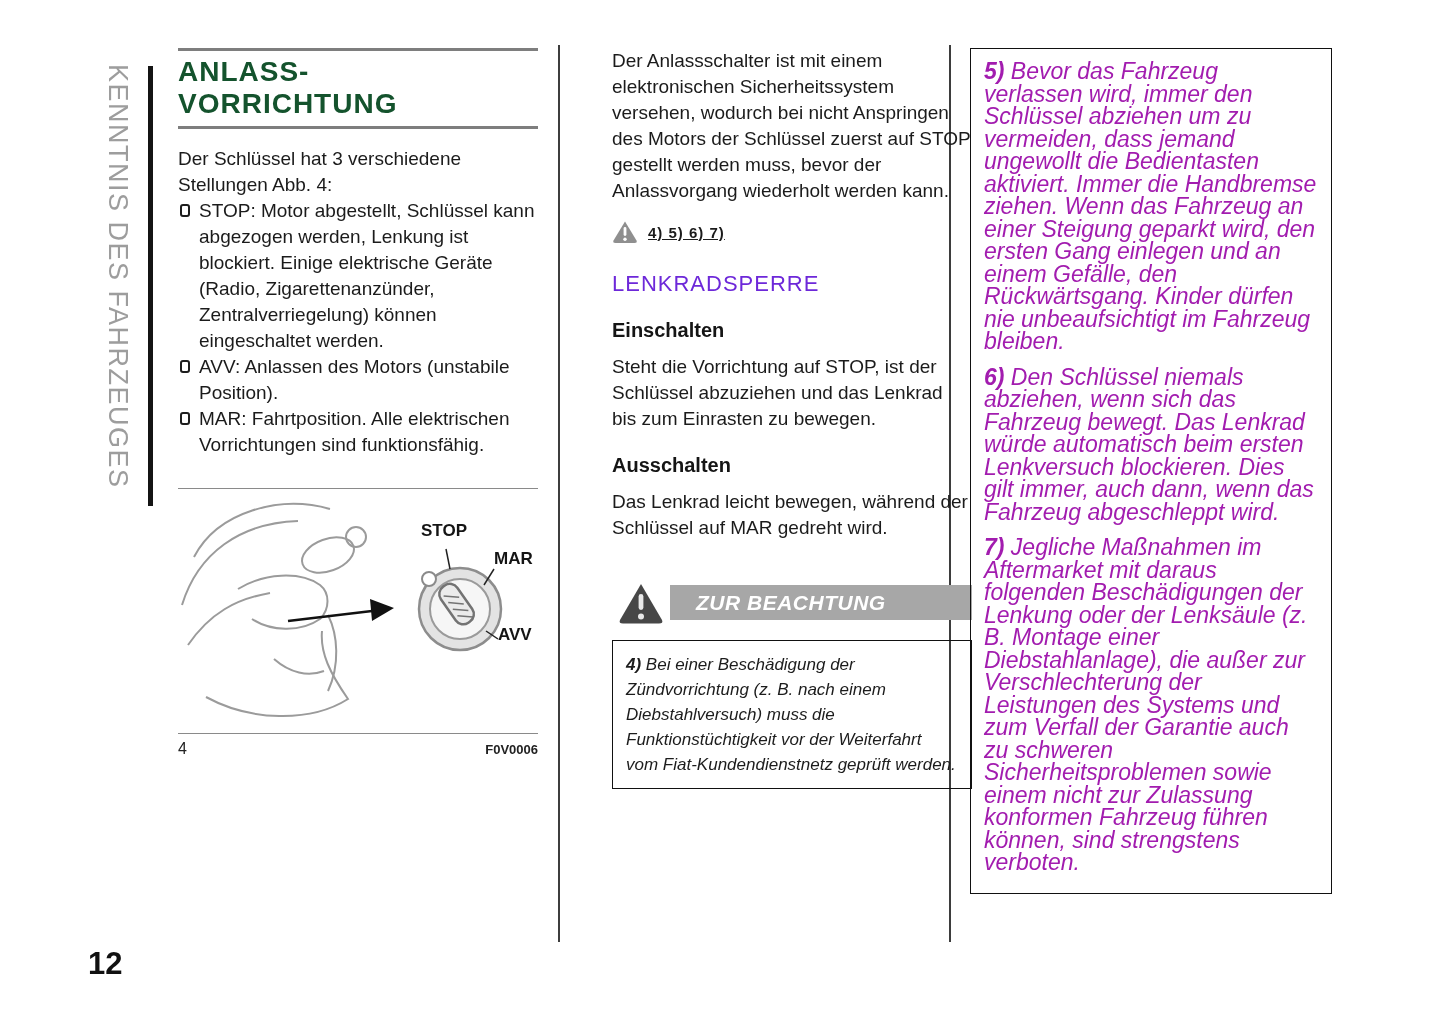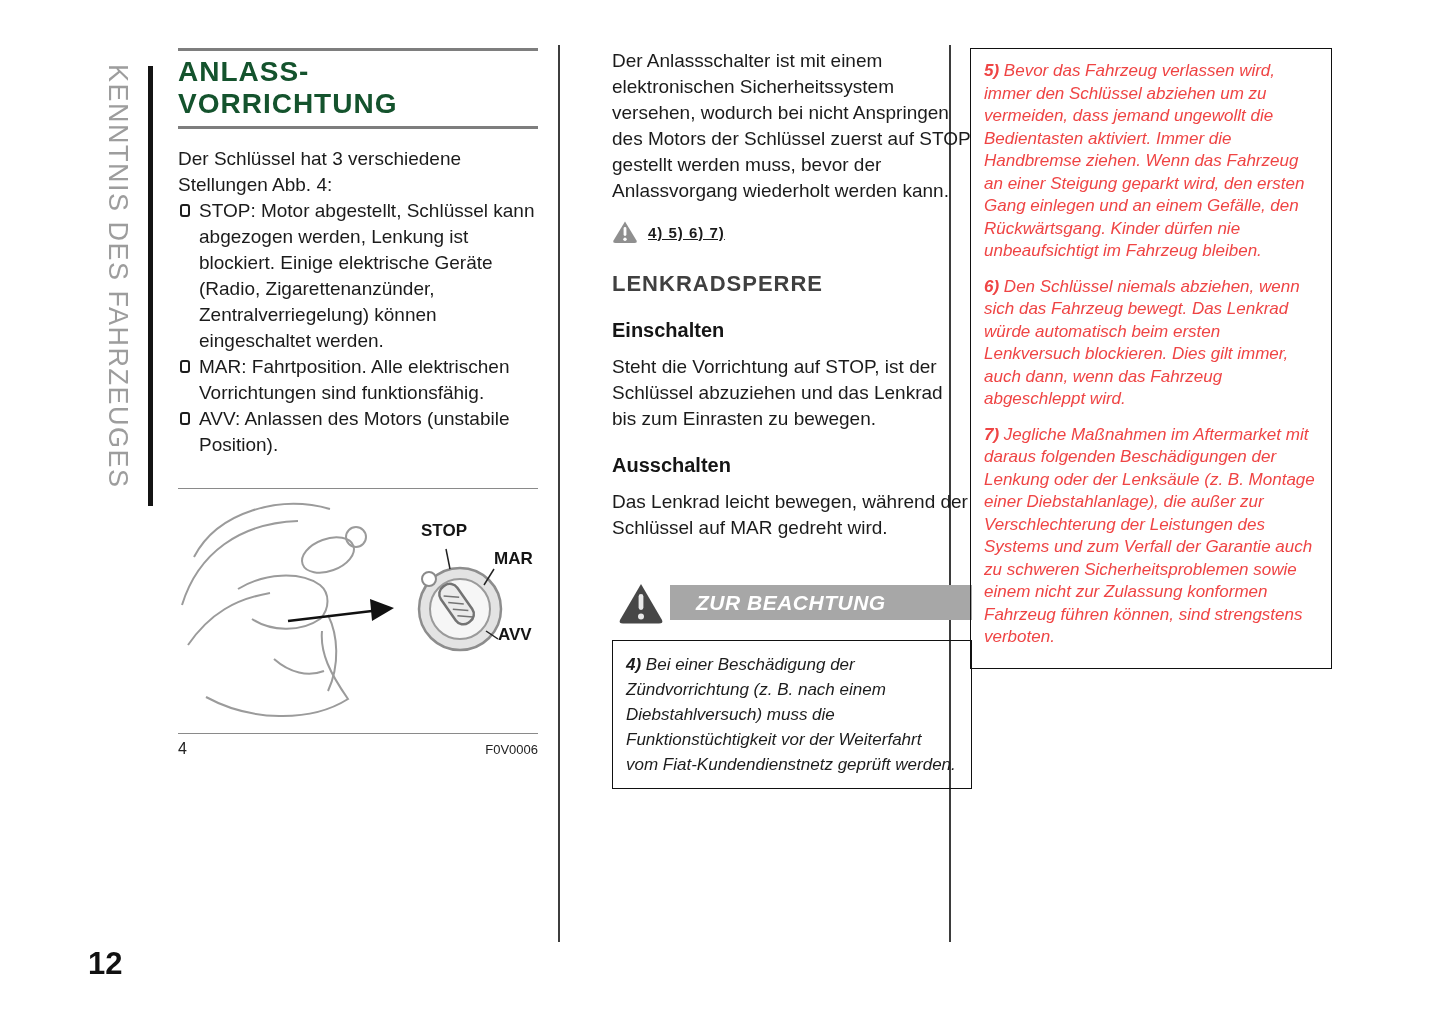--- a/index.html
+++ b/index.html
@@ -32,39 +32,39 @@
   .sq { flex:0 0 auto; width:10px; height:13px; border:2.5px solid #1d1d1d; border-radius:3px; margin:6px 9px 0 2px; }
   .bullet .bt { font-size:19px; line-height:26px; }
 
   .figure { margin-top:30px; border-top:1px solid #8a8a8a; border-bottom:1px solid #8a8a8a; position:relative; padding:4px 0; }
   .fig-label { position:absolute; font-size:17px; font-weight:bold; color:#141414; }
   .lbl-stop { left:243px; top:32px; }
   .lbl-mar  { left:316px; top:60px; }
   .lbl-avv  { left:320px; top:136px; }
   .fig-caption { display:flex; justify-content:space-between; align-items:baseline; margin-top:6px; }
   .fig-num { font-size:16px; color:#222; }
-  .fig-code { font-size:13px; font-weight:normal; color:#222; }
+  .fig-code { font-size:13px; font-weight:bold; color:#222; }
 
   
   .warn-row { display:flex; align-items:center; margin-top:16px; }
   .warn-row .refs { font-size:15px; font-weight:bold; margin-left:10px; letter-spacing:1px;text-decoration:underline; }
-  h2.section { font-size:22px; font-weight:bold; letter-spacing:1px; margin-top:27px; color:#404040; }
+  h2.section { font-size:22px; font-weight:normal; letter-spacing:1px; margin-top:27px; color:#6d28d9; }
   h3.sub { font-size:20px; font-weight:bold; margin-top:22px; color:#151515; }
   .col2 p.body { margin-top:12px; }
 
   .banner { margin-top:44px; height:35px; display:flex; align-items:stretch; }
   .banner-icon-box { width:58px; background:#ffffff; display:flex; align-items:center; justify-content:center; }
   .banner-bar { flex:1; background:#a7a7a7; display:flex; align-items:center; }
   .banner-bar .banner-text { color:#ffffff; font-size:21px; font-weight:bold; font-style:italic; letter-spacing:0.5px; margin-left:26px; }
 
   .note-box { margin-top:20px; border:1.5px solid #111; padding:11px 13px; font-style:italic; font-size:17px; line-height:25px; color:#1c1c1c; }
   .note-box b, .col3 b { font-style:italic; }
 
   
-  .big-note-box { border:1.5px solid #111; padding:11px 13px; font-style:italic; font-size:17px; line-height:22.5px; color:#ef4444; }
+  .big-note-box { border:1.5px solid #111; padding:11px 13px; font-style:italic; font-size:23px; line-height:22.5px; color:#a21caf; }
   .big-note-box p { margin-bottom:13px; }
   .big-note-box p:last-child { margin-bottom:8px; }
 </style>
 </head>
 <body>
 
 <div class="side-rule"></div>
 <div class="side-label">KENNTNIS DES FAHRZEUGES</div>
 <div class="page-num">12</div>
 
@@ -80,25 +80,25 @@
   <div class="title-rule"></div>
 
   <p class="body intro">Der Schlüssel hat 3 verschiedene Stellungen Abb. 4:</p>
 
   <div class="bullet">
     <span class="sq"></span>
     <span class="bt">STOP: Motor abgestellt, Schlüssel kann abgezogen werden, Lenkung ist blockiert. Einige elektrische Geräte (Radio, Zigarettenanzünder, Zentralverriegelung) können eingeschaltet werden.</span>
   </div>
   <div class="bullet">
     <span class="sq"></span>
-    <span class="bt">MAR: Fahrtposition. Alle elektrischen Vorrichtungen sind funktionsfähig.</span>
+    <span class="bt">AVV: Anlassen des Motors (unstabile Position).</span>
   </div>
   <div class="bullet">
     <span class="sq"></span>
-    <span class="bt">AVV: Anlassen des Motors (unstabile Position).</span>
+    <span class="bt">MAR: Fahrtposition. Alle elektrischen Vorrichtungen sind funktionsfähig.</span>
   </div>
 
   <div class="figure">
     <svg width="360" height="232" viewBox="0 0 360 232">
 
       <g stroke="#9b9b9b" stroke-width="2" fill="none">
         <path d="M16,64 C40,18 102,2 152,16"></path>
         <path d="M4,112 C20,60 62,30 120,28"></path>
         <path d="M10,152 C32,120 58,106 92,100"></path>
         <path d="M28,204 C72,228 132,230 170,206 C152,180 142,160 144,138"></path>

